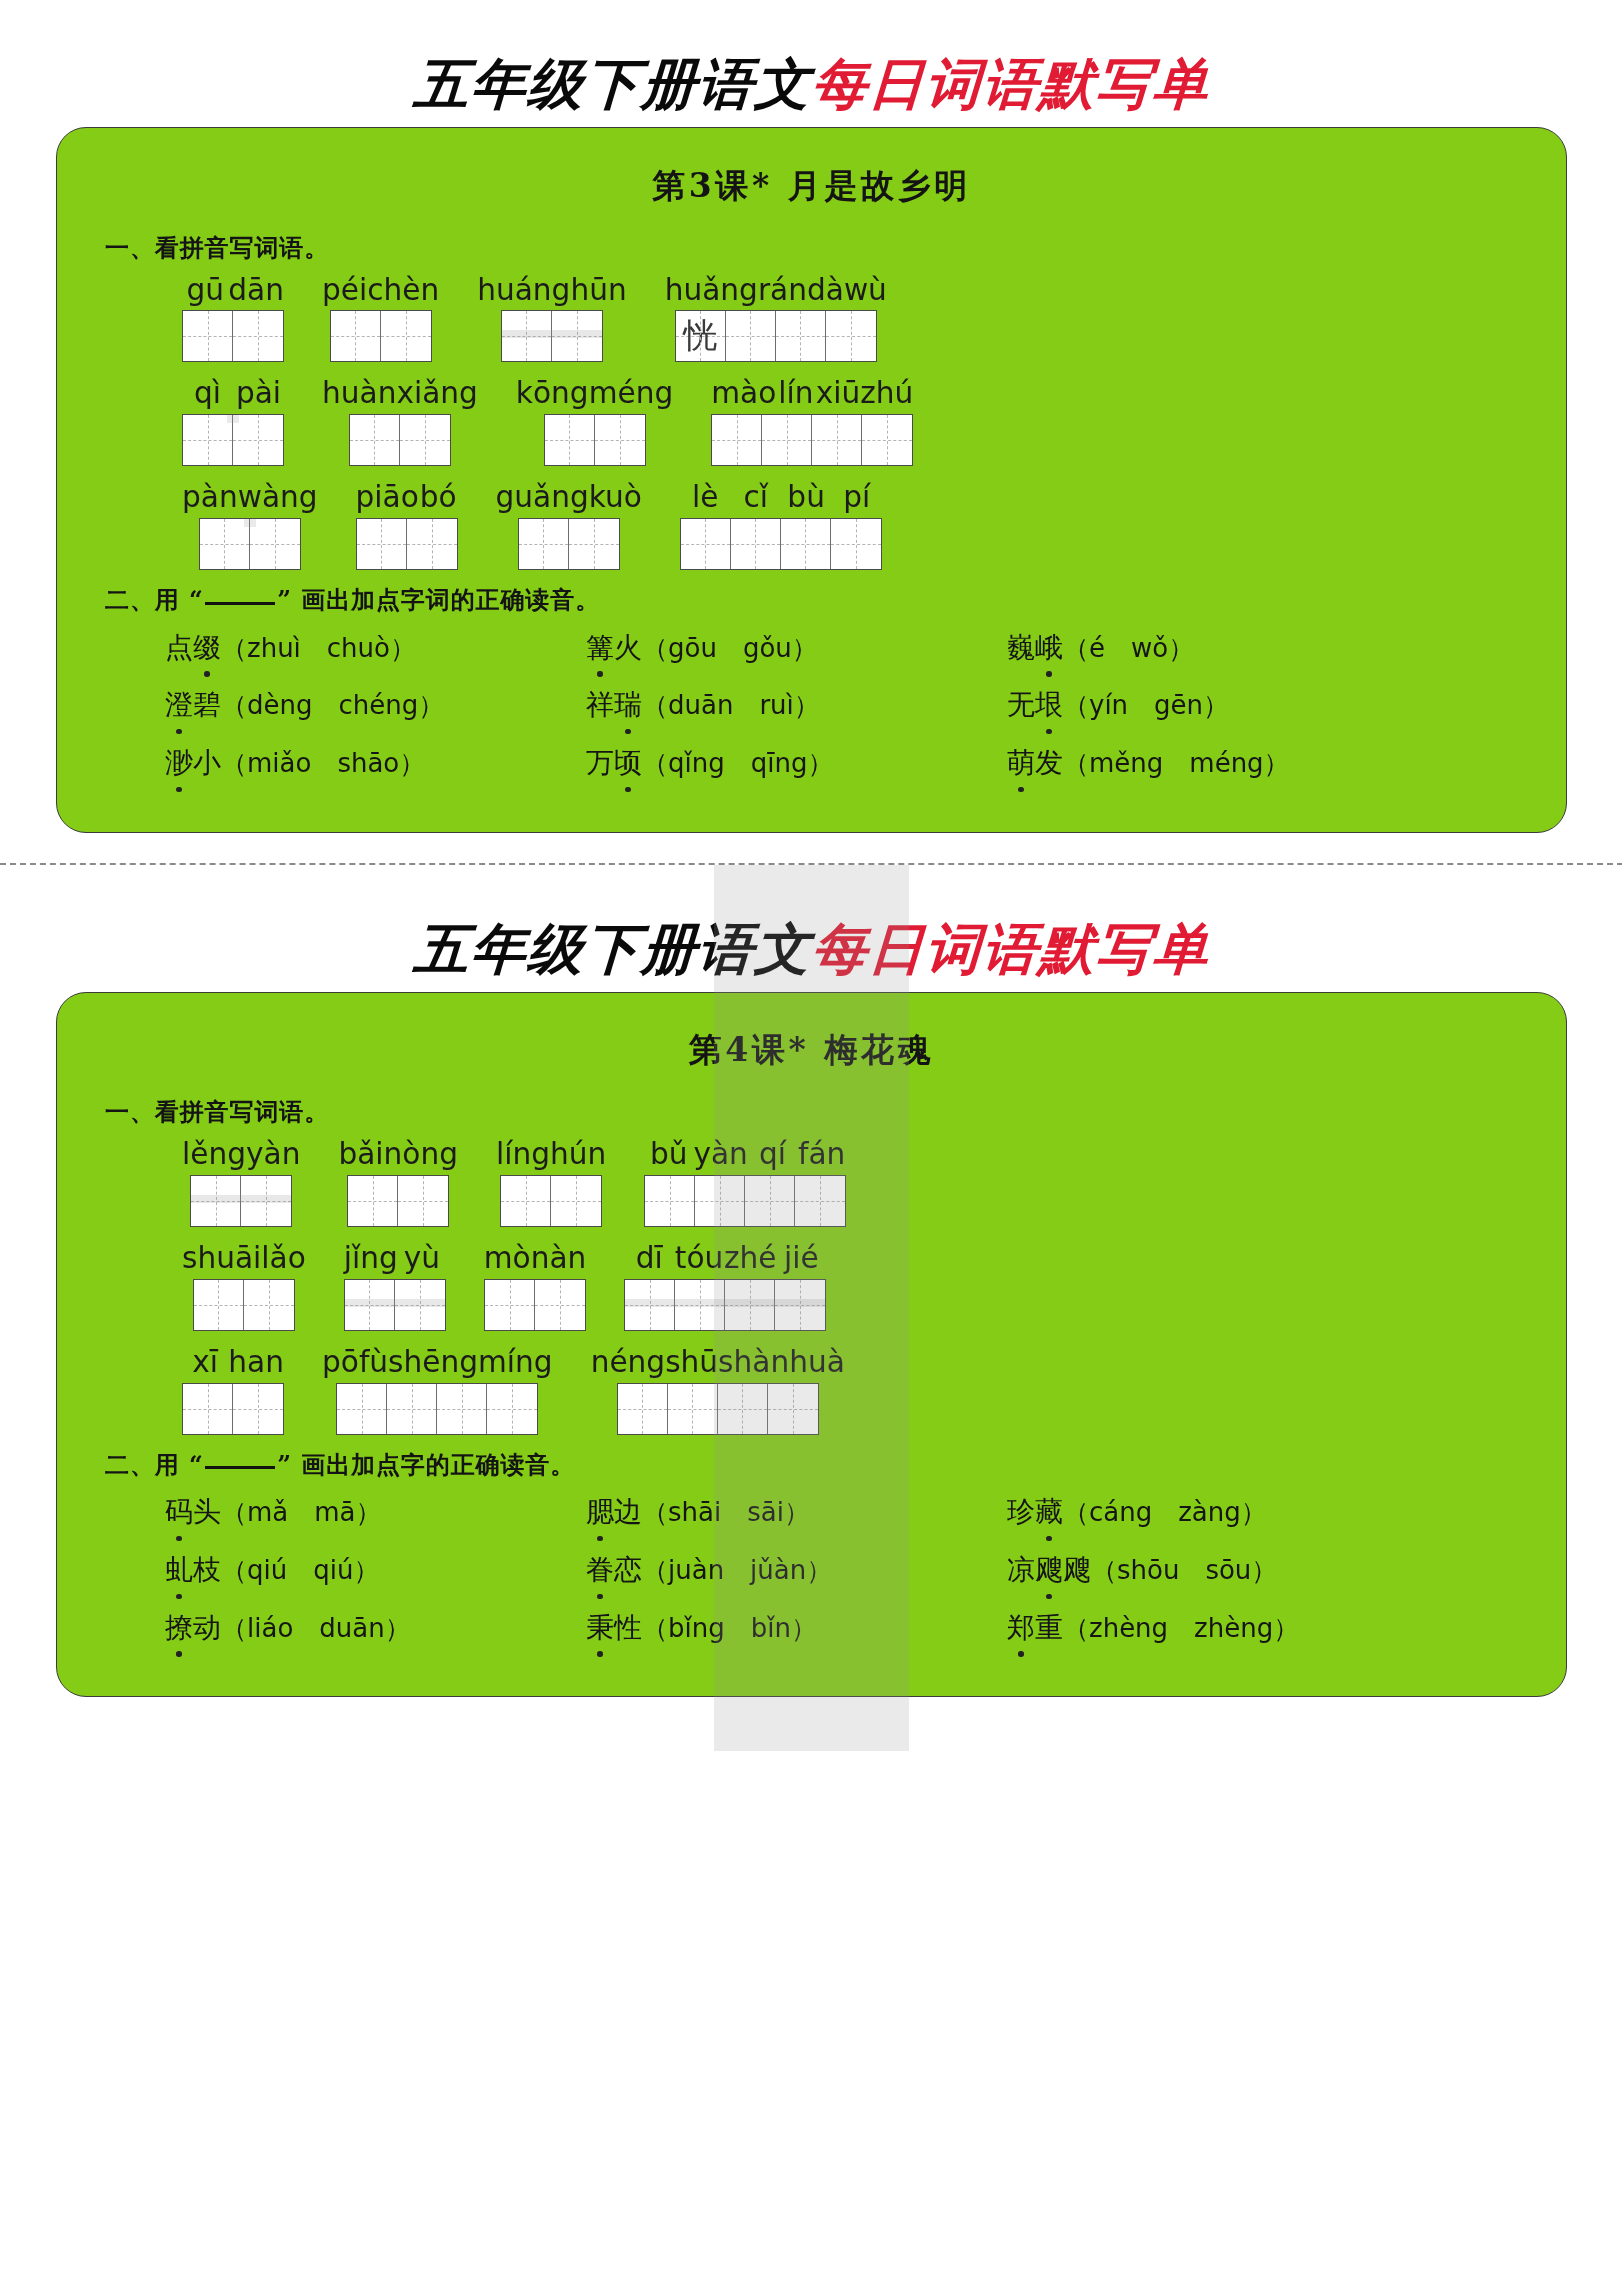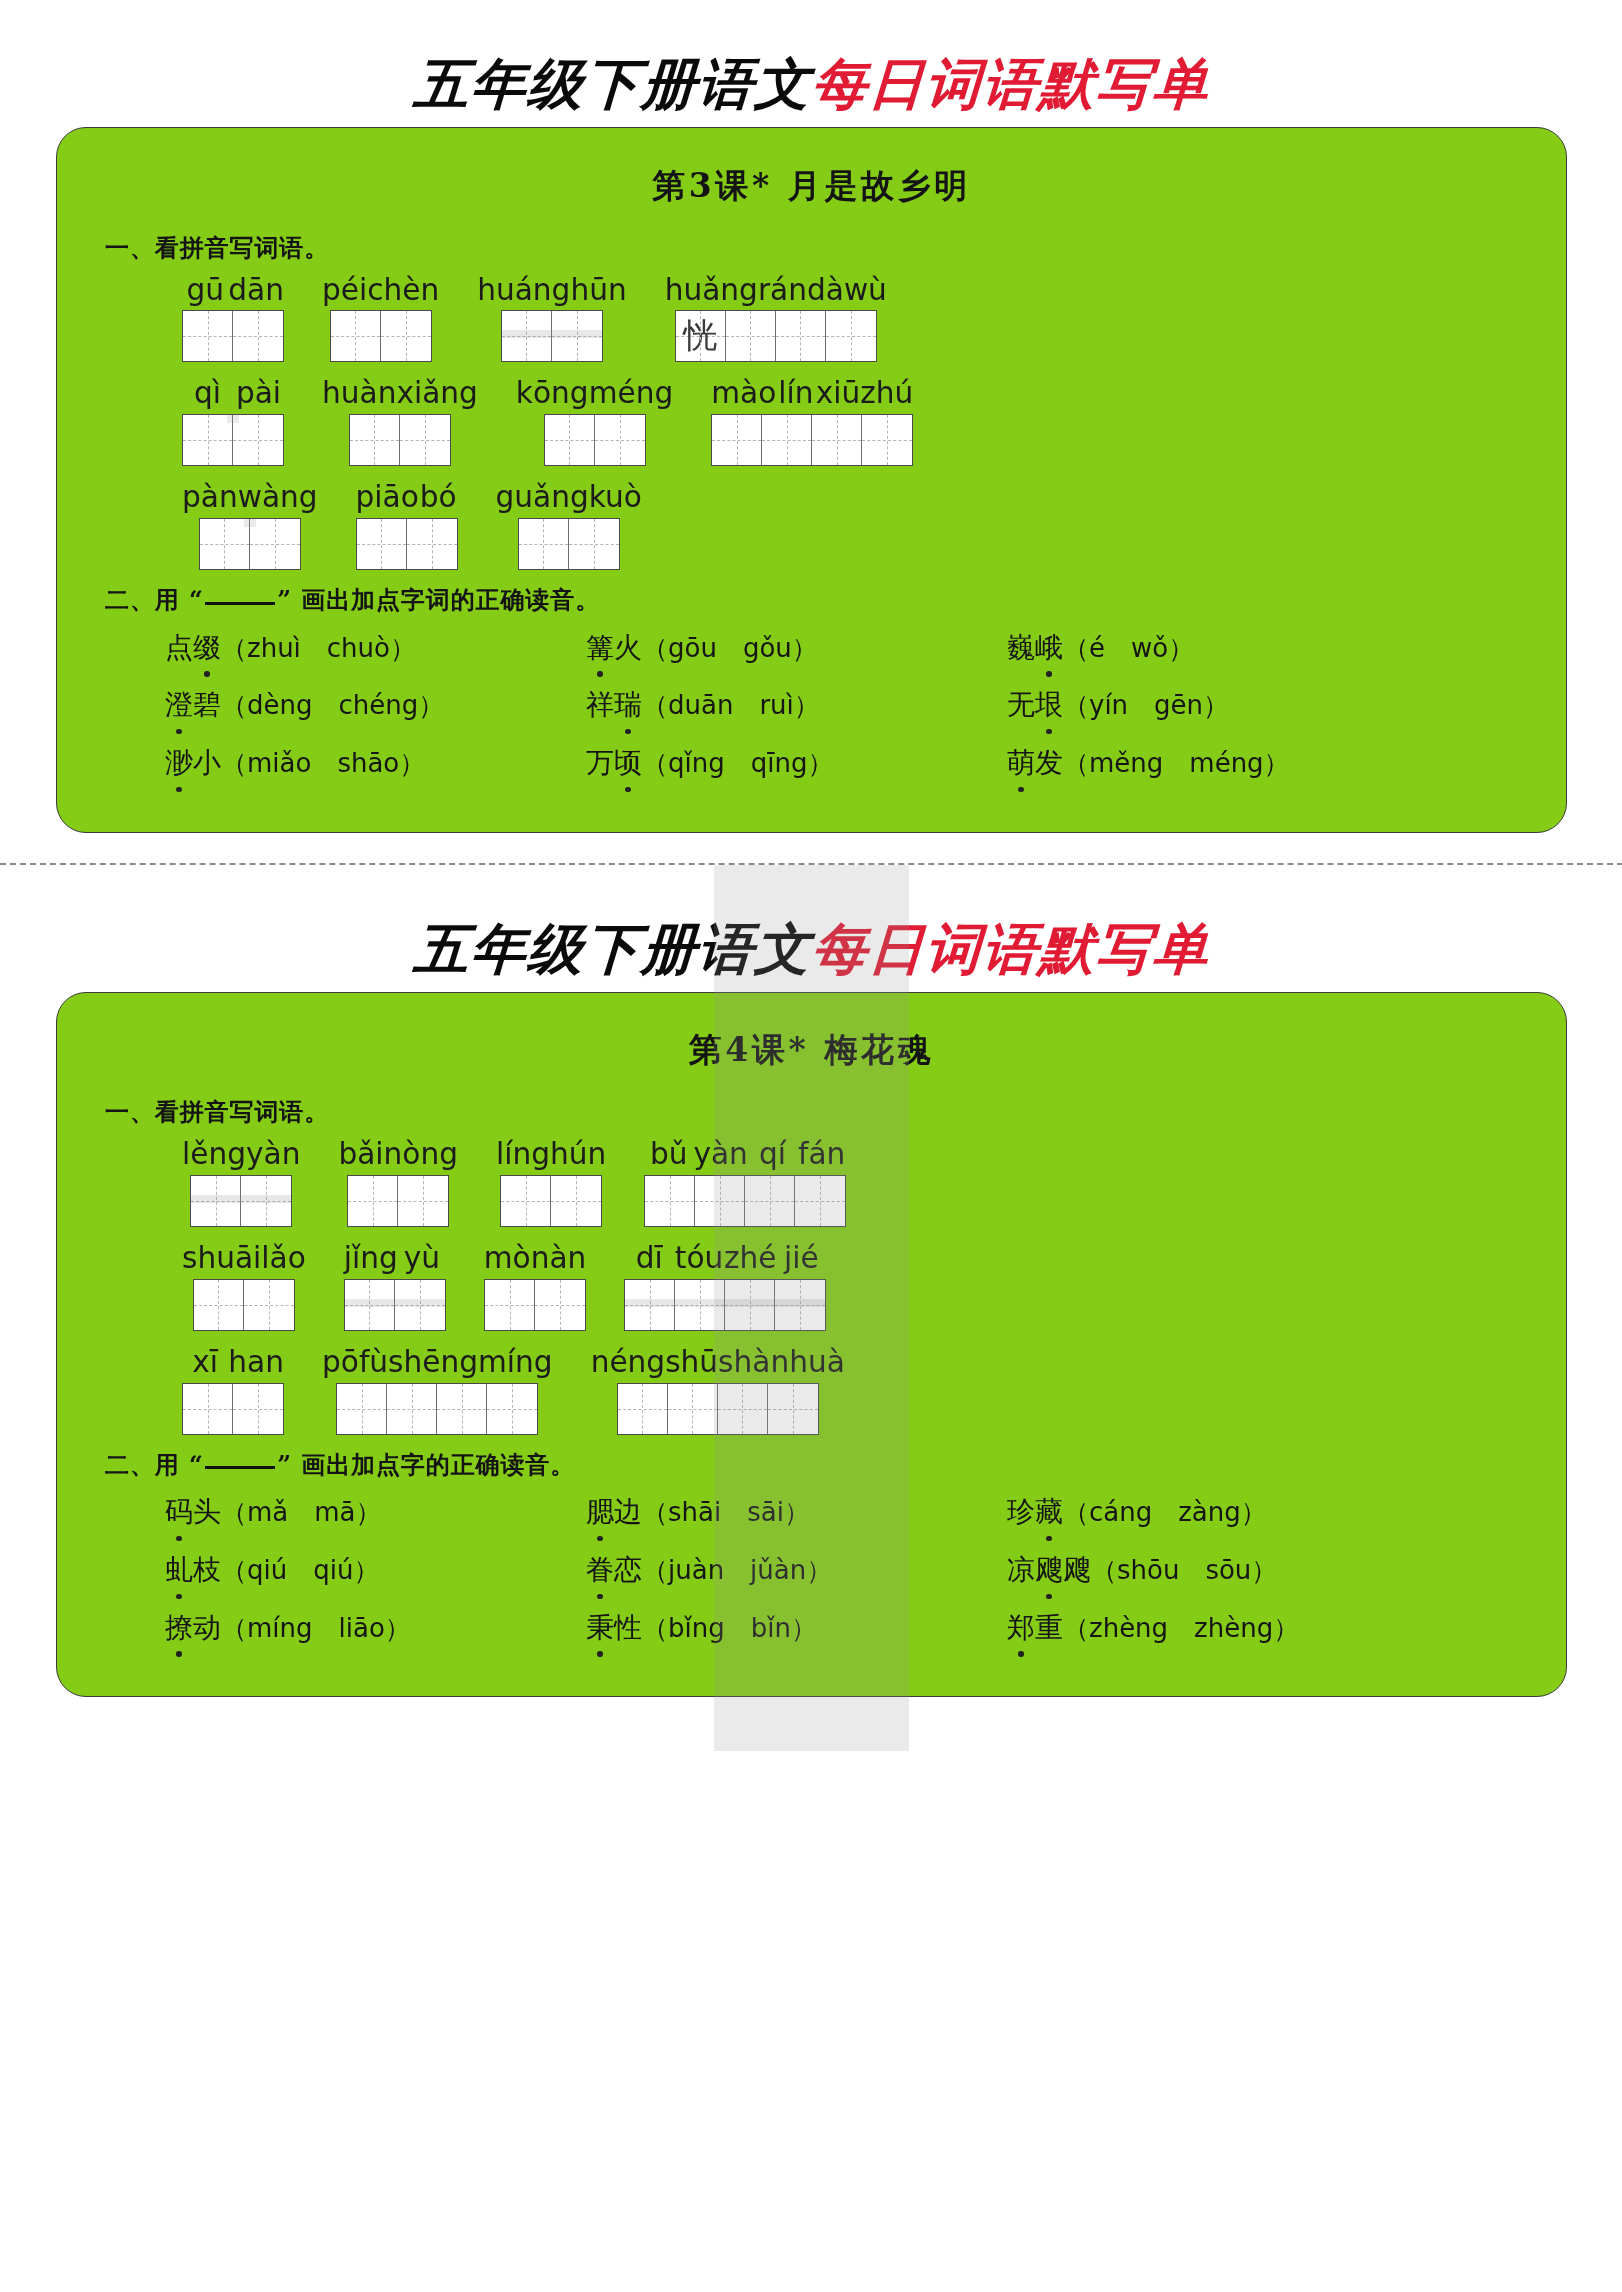--- a/index.html
+++ b/index.html
@@ -331,20 +331,34 @@
           <div class="word-group">
             <div class="pinyin-line">
               <span>guǎng</span>
               <span>kuò</span>
             </div>
             <div class="tian">
               <div class="cell"></div>
               <div class="cell"></div>
             </div>
           </div>
+          <div class="word-group">
+            <div class="pinyin-line">
+              <span>lè</span>
+              <span>cǐ</span>
+              <span>bù</span>
+              <span>pí</span>
+            </div>
+            <div class="tian">
+              <div class="cell"></div>
+              <div class="cell"></div>
+              <div class="cell"></div>
+              <div class="cell"></div>
+            </div>
+          </div>
         </div>
         <div class="section-head"><span>二、用 “</span><span class="q-underline"></span><span>” 画出加点字词的正确读音。</span></div>
         <div class="choices">
           <div class="choice-row">
             <div class="choice-item c1"><span>点</span><span class="dot-char">缀</span><span class="pin">（zhuì　chuò）</span></div>
             <div class="choice-item c2"><span class="dot-char">篝</span><span>火</span><span class="pin">（gōu　gǒu）</span></div>
             <div class="choice-item c3"><span>巍</span><span class="dot-char">峨</span><span class="pin">（é　wǒ）</span></div>
           </div>
           <div class="choice-row">
             <div class="choice-item c1"><span class="dot-char">澄</span><span>碧</span><span class="pin">（dèng　chéng）</span></div>
@@ -503,21 +517,21 @@
             <div class="choice-item c1"><span class="dot-char">码</span><span>头</span><span class="pin">（mǎ　mā）</span></div>
             <div class="choice-item c2"><span class="dot-char">腮</span><span>边</span><span class="pin">（shāi　sāi）</span></div>
             <div class="choice-item c3"><span>珍</span><span class="dot-char">藏</span><span class="pin">（cáng　zàng）</span></div>
           </div>
           <div class="choice-row">
             <div class="choice-item c1"><span class="dot-char">虬</span><span>枝</span><span class="pin">（qiú　qiú）</span></div>
             <div class="choice-item c2"><span class="dot-char">眷</span><span>恋</span><span class="pin">（juàn　jǔàn）</span></div>
             <div class="choice-item c3"><span>凉</span><span class="dot-char">飕</span><span>飕</span><span class="pin">（shōu　sōu）</span></div>
           </div>
           <div class="choice-row">
-            <div class="choice-item c1"><span class="dot-char">撩</span><span>动</span><span class="pin">（míng　liāo）</span></div>
+            <div class="choice-item c1"><span class="dot-char">撩</span><span>动</span><span class="pin">（liáo　duān）</span></div>
             <div class="choice-item c2"><span class="dot-char">秉</span><span>性</span><span class="pin">（bǐng　bǐn）</span></div>
             <div class="choice-item c3"><span class="dot-char">郑</span><span>重</span><span class="pin">（zhèng　zhèng）</span></div>
           </div>
         </div>
       </div>
       <div class="spacer-bottom"></div>
     </div>
   </div>
 
 

